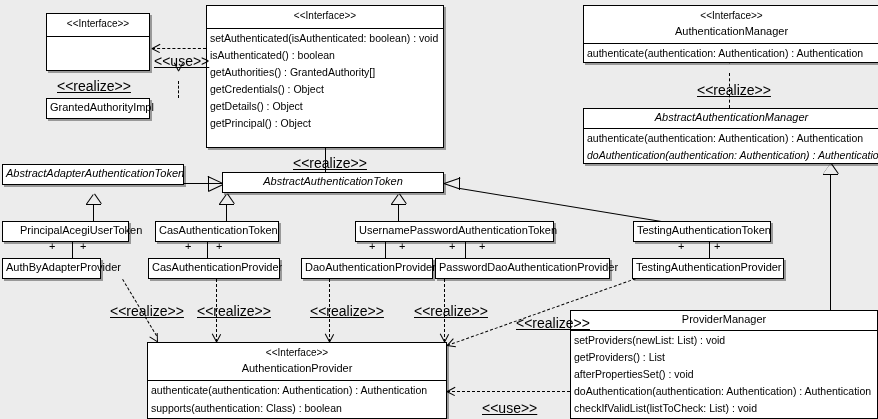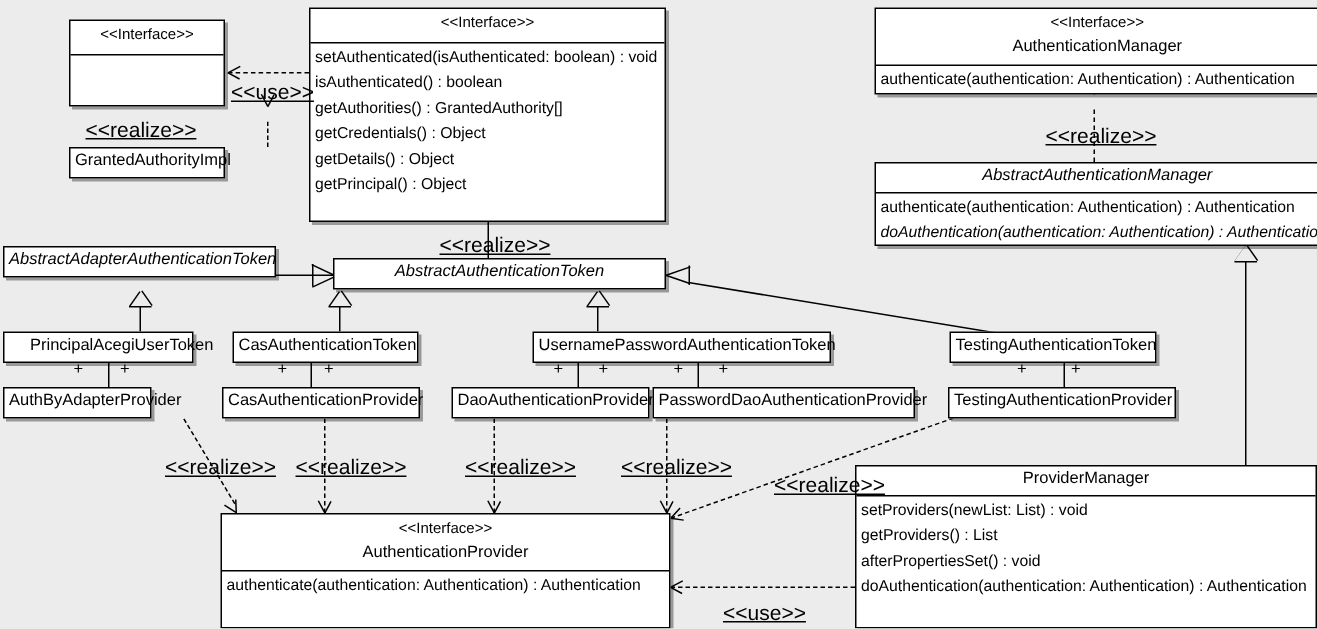--- a/index.html
+++ b/index.html
@@ -337,20 +337,21 @@
   <div class="plus" style="left:714px; top:240px;">+</div>
 
   <div class="uml-box" style="left:147px; top:342px; width:300px; height:77px;">
     <div class="uml-head">
       <span class="stereo">&lt;&lt;Interface&gt;&gt;</span>
       <span class="cname">AuthenticationProvider</span>
     </div>
     <div class="uml-sep"></div>
     <div class="uml-ops">
       <div class="op">authenticate(authentication: Authentication) : Authentication</div>
+      <div class="op">supports(authentication: Class) : boolean</div>
     </div>
   </div>
 
   <div class="diag dashed" style="left:123px; top:279px; width:66px; transform:rotate(59deg);"></div>
   <div class="ah" style="left:157px; top:342px; transform:rotate(-148deg);"></div>
   <div class="ah" style="left:157px; top:342px; transform:rotate(-92deg);"></div>
   <div class="lbl" style="left:110px; top:303px;">&lt;&lt;realize&gt;&gt;</div>
 
   <div class="dash-v" style="left:216px; top:279px; height:63px;"></div>
   <div class="ah" style="left:216px; top:342px; transform:rotate(-118deg);"></div>
@@ -375,20 +376,21 @@
   <div class="uml-box" style="left:570px; top:310px; width:308px; height:109px;">
     <div class="uml-head compact">
       <span class="cname">ProviderManager</span>
     </div>
     <div class="uml-sep"></div>
     <div class="uml-ops">
       <div class="op">setProviders(newList: List) : void</div>
       <div class="op">getProviders() : List</div>
       <div class="op">afterPropertiesSet() : void</div>
       <div class="op">doAuthentication(authentication: Authentication) : Authentication</div>
+      <div class="op">checkIfValidList(listToCheck: List) : void</div>
     </div>
   </div>
 
   <div class="dash-h" style="left:447px; top:391px; width:123px;"></div>
   <div class="ah" style="left:447px; top:391px; transform:rotate(28deg);"></div>
   <div class="ah" style="left:447px; top:391px; transform:rotate(-28deg);"></div>
   <div class="lbl" style="left:482px; top:400px;">&lt;&lt;use&gt;&gt;</div>
 
 </div>
 

